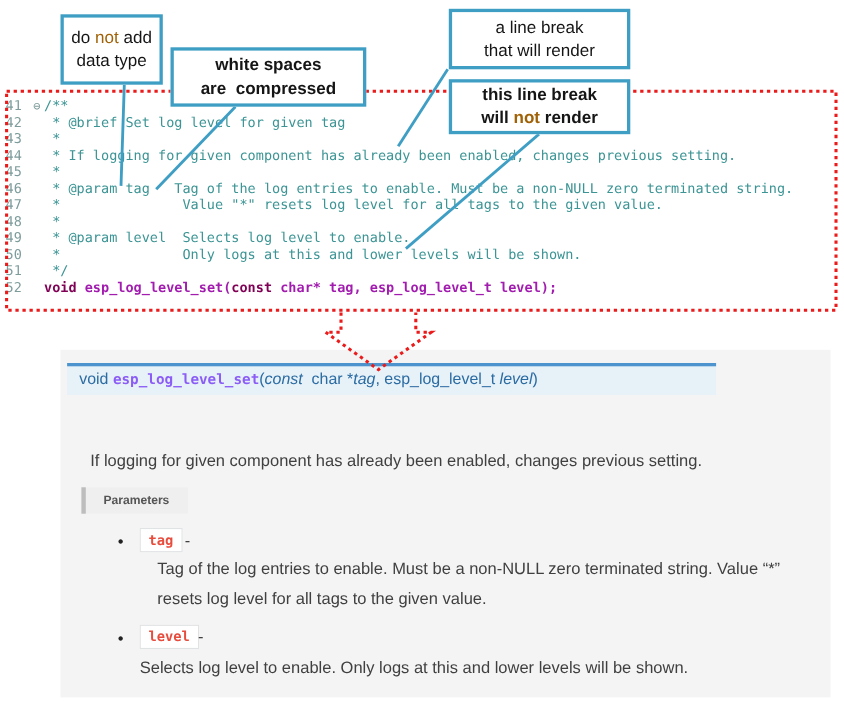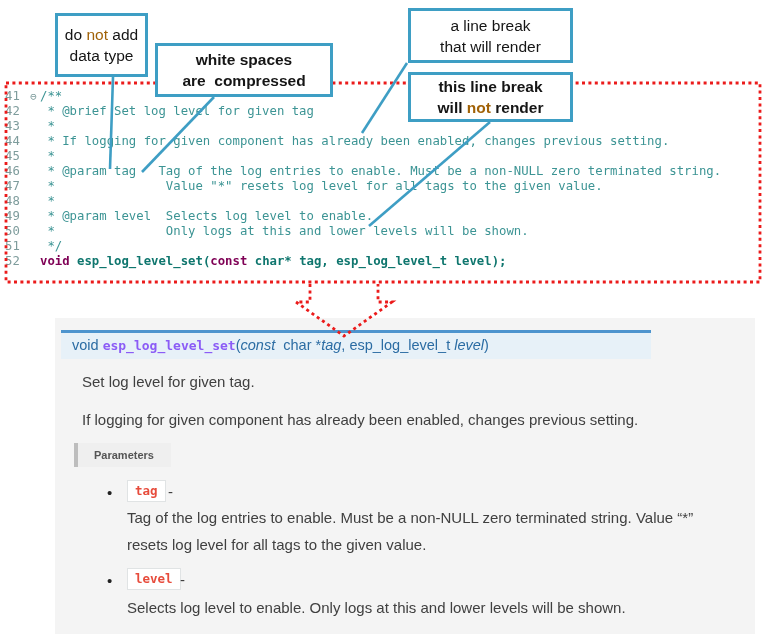--- a/index.html
+++ b/index.html
@@ -11,21 +11,21 @@
   .code-area{
     position:absolute;left:5px;top:89px;z-index:1;
     font-family:"DejaVu Sans Mono", monospace;
     font-size:12.3px;line-height:15px;
   }
   .crow{display:flex;white-space:pre;}
   .ln{width:22px;text-align:left;color:#7E9C9C;flex:none;}
   .fold{width:13px;text-align:center;color:#7E9C9C;font-size:11px;flex:none;}
   .ct{color:#3C9494;}
   .kw{color:#7F0055;font-weight:bold;}
-  .pl{color:#0f766e;font-weight:bold;}
+  .pl{color:#a21caf;font-weight:bold;}
   
   .overlay{position:absolute;left:0;top:0;z-index:4;pointer-events:none;}
   
   .callout{
     position:absolute;z-index:5;background:#fff;border:3px solid #3E9EC4;
     display:flex;flex-direction:column;justify-content:center;align-items:center;
     text-align:center;font-size:15.5px;line-height:21px;color:#151515;
   }
   .callout div{white-space:pre;}
   .red{color:#a16207;}
@@ -57,21 +57,21 @@
   .bullet{position:absolute;left:52px;font-size:15px;color:#222;}
   .param-code{
     position:absolute;left:72px;
     font-family:"DejaVu Sans Mono", monospace;font-size:12.5px;font-weight:bold;
     color:#E74C3C;background:#fff;border:1px solid #E0E3E4;
     padding:2px 7px 3px 7px;
   }
   .dash{position:absolute;font-size:15px;color:#404040;}
   .pdesc{position:absolute;left:72px;white-space:pre;line-height:27px;}
   #b1{top:166px;} #pc1{top:162px;} #d1{left:113px;top:165px;}
-  #pd1{top:186px;}
+  #pd1{top:186px;margin-left:16px;}
   #b2{top:254px;} #pc2{top:250px;} #d2{left:125px;top:253px;}
   #pd2{top:276px;}
 </style>
 </head>
 <body>
 
 <div>
 
   <div class="code-area">
     <div class="crow">
@@ -108,21 +108,20 @@
       <span class="ln">51</span><span class="fold"></span><span class="ct"> */</span>
     </div>
     <div class="crow sig-row">
       <span class="ln">52</span><span class="fold"></span><span class="kw">void</span><span class="pl"> esp_log_level_set(</span><span class="kw">const</span><span class="pl"> char* tag, esp_log_level_t level);</span>
     </div>
   </div>
 
   <div class="doc-panel">
     <div class="sig-bar"><span>void </span><span class="sig-name">esp_log_level_set</span><span>(</span><span class="it">const</span><span>  char *</span><span class="it">tag</span><span>, </span><span>esp_log_level_t </span><span class="it">level</span><span>)</span></div>
 
-    <div class="doc-p" id="brief">Set log level for given tag.</div>
     <div class="doc-p" id="detail">If logging for given component has already been enabled, changes previous setting.</div>
 
     <div class="params-label">Parameters</div>
 
     <div class="bullet" id="b1">•</div>
     <div class="param-code" id="pc1">tag</div>
     <div class="dash" id="d1">-</div>
     <div class="pdesc" id="pd1"><span>Tag of the log entries to enable. Must be a non-NULL zero terminated string. Value “*”</span><br><span>resets log level for all tags to the given value.</span></div>
 
     <div class="bullet" id="b2">•</div>

